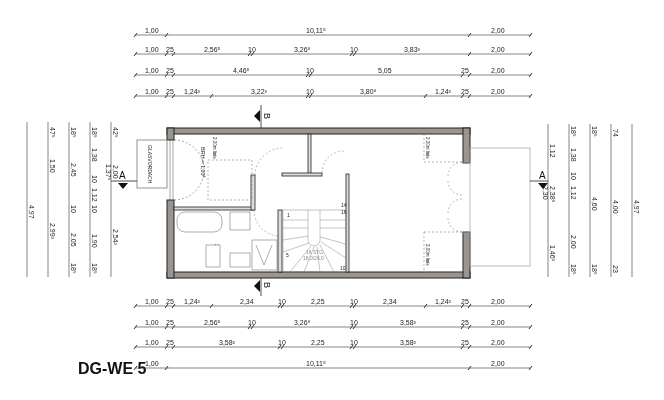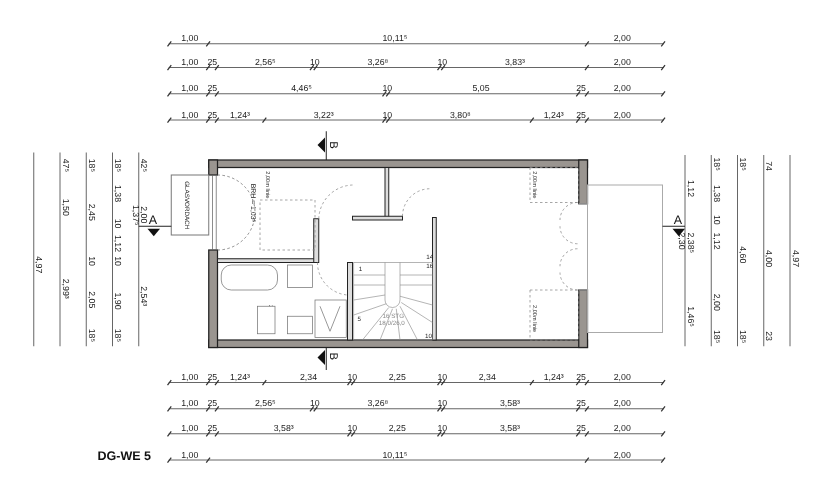--- a/index.html
+++ b/index.html
@@ -1,19 +1,19 @@
 <!DOCTYPE html>
 <html><head>
 <meta charset="utf-8">
 <style>
   html,body{margin:0;padding:0;background:#fff;}
   body{width:664px;height:400px;position:relative;overflow:hidden;font-family:"Liberation Sans",sans-serif;}
   svg{position:absolute;left:0;top:0;}
   .dim{font-size:7px;fill:#222;font-family:"Liberation Sans",sans-serif;}
-  .title{position:absolute;left:78px;top:360px;font-size:10px;font-weight:bold;color:#111;}
+  .title{position:absolute;left:78px;top:360px;font-size:16px;font-weight:bold;color:#111;}
 </style>
 </head>
 <body>
 
 <div class="title">DG-WE 5</div>
 
 <svg width="664" height="400" viewBox="0 0 664 400">
 
   <g stroke="#333" stroke-width="0.6">
     <line x1="135" y1="35" x2="531" y2="35"></line>

